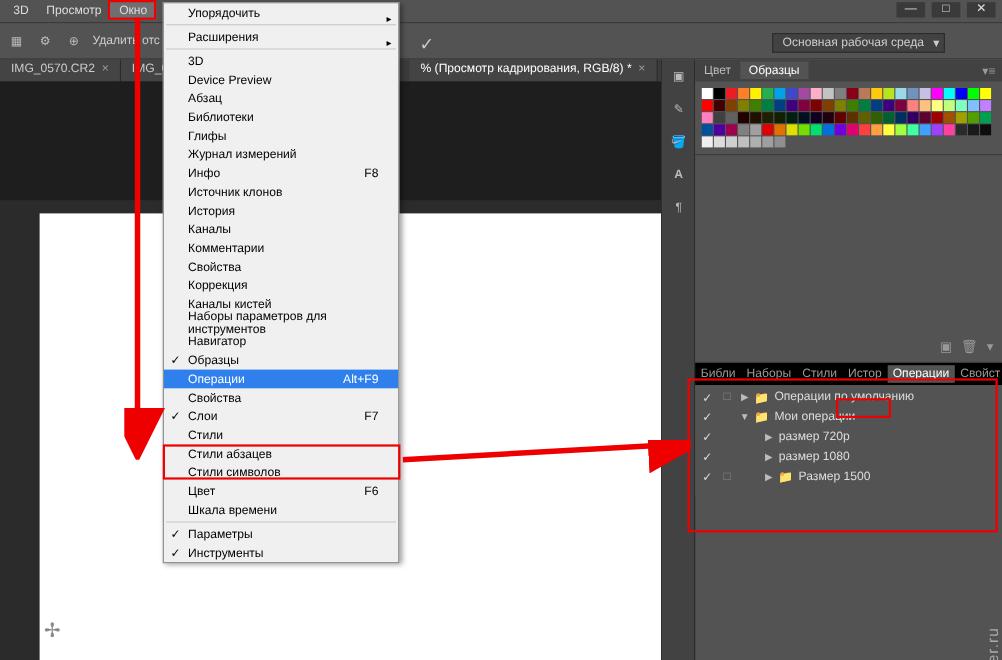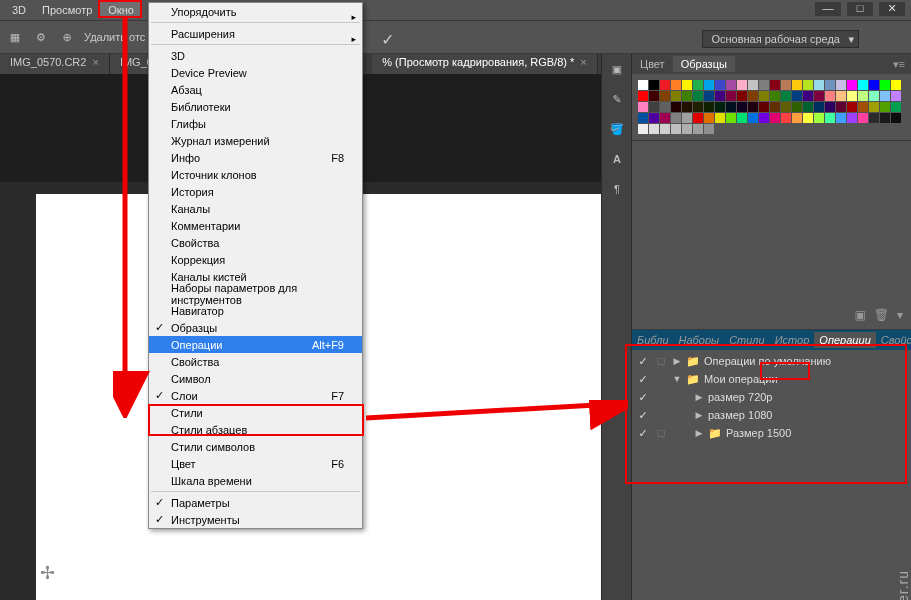--- a/index.html
+++ b/index.html
@@ -53,21 +53,21 @@
   .pmenu { margin-left:auto; padding:0 6px; color:#999; }
 
   
   .swatches { padding:6px; display:flex; flex-wrap:wrap; gap:1px; width:280px; }
   .sw { width:10px; height:10px; }
 
   
   .midgap { height:190px; background:#535353; border-top:1px solid #3a3a3a; border-bottom:1px solid #3a3a3a;}
 
   
-  .acttabs { display:flex; background:#0c4a6e; height:20px; align-items:center; font-size:11px;font-style:italic; }
+  .acttabs { display:flex; background:#000000; height:20px; align-items:center; font-size:11px; }
   .acttab { padding:2px 5px; color:#999; }
   .acttab.active { background:#535353; color:#fff; }
   .actbody { padding:2px 0 8px 0; }
   .actrow { display:flex; align-items:center; height:18px; gap:4px; padding-left:4px; font-size:11px; color:#ddd; }
   .actrow .ck { width:14px; text-align:center; color:#ddd; }
   .actrow .rec { width:14px; text-align:center; color:#888; }
   .actrow .tri { width:10px; text-align:center; color:#bbb; font-size:9px; }
   .actrow .fold { width:14px; color:#bbb; }
   .actrow .indent1 { display:inline-block; width:18px; }
   .actctrls { position:absolute; right:8px; margin-top:-22px; display:flex; gap:8px; color:#999; font-size:12px;}
@@ -179,23 +179,20 @@
     <div class="row">
       <span class="chk">✓</span>
       <span>Образцы</span>
     </div>
     <div class="row hl">
       <span>Операции</span>
       <span class="sc">Alt+F9</span>
     </div>
     <div class="row">
       <span>Свойства</span>
-    </div>
-    <div class="row">
-      <span>Символ</span>
     </div>
     <div class="row">
       <span class="chk">✓</span>
       <span>Слои</span>
       <span class="sc">F7</span>
     </div>
     <div class="row">
       <span>Стили</span>
     </div>
     <div class="row">

